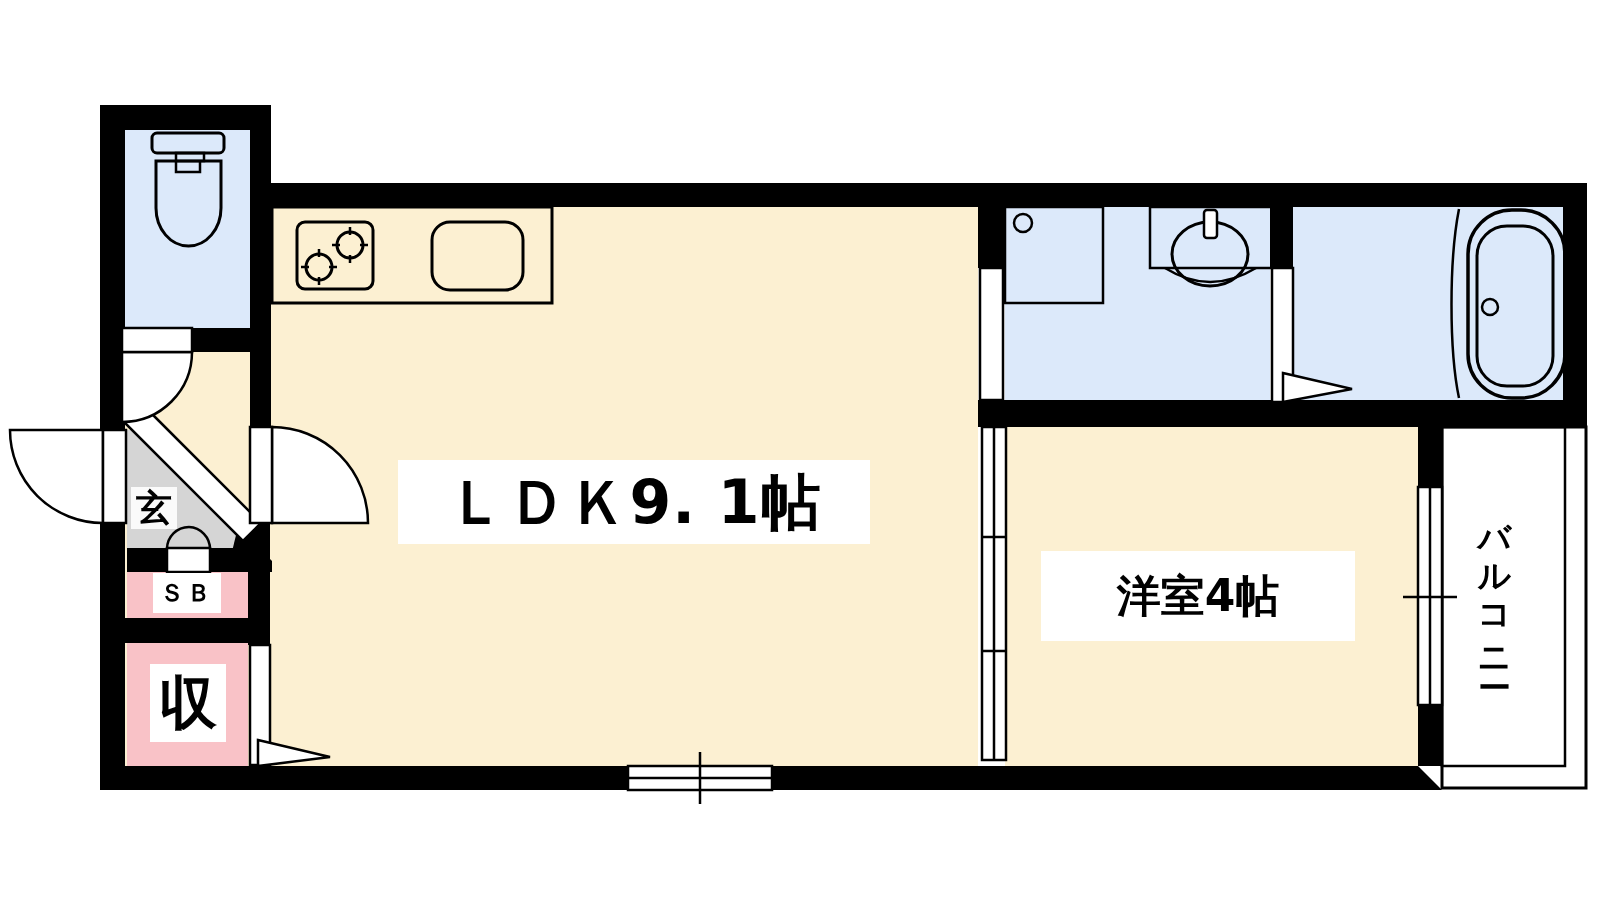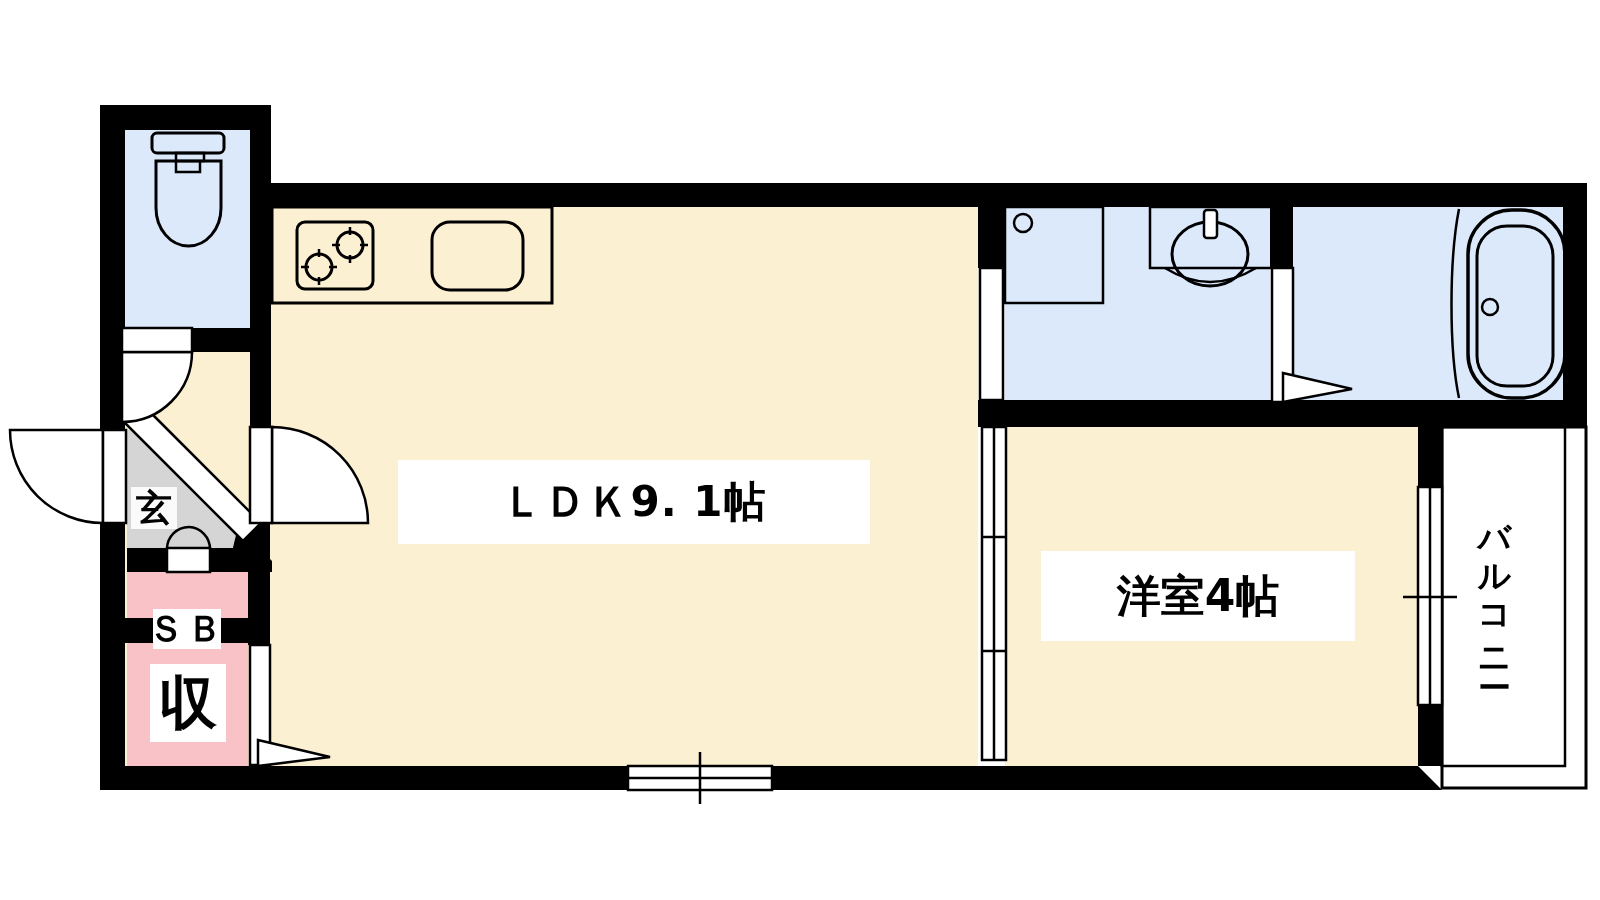--- a/index.html
+++ b/index.html
@@ -16,26 +16,26 @@
   .white{fill:#ffffff;}
   
   .ln{stroke:#000;fill:none;}
   .lnw{stroke:#000;fill:#fff;}
   .w2{stroke-width:2.5;}
   .w3{stroke-width:3;}
   .w4{stroke-width:3.5;}
   
   .lbl{position:absolute;display:flex;align-items:center;justify-content:center;
        background:#fff;color:#000;font-weight:bold;line-height:1;white-space:nowrap;}
-  .lbl-ldk{left:398px;top:460px;width:472px;height:84px;font-size:42px;letter-spacing:1px;}
+  .lbl-ldk{left:398px;top:460px;width:472px;height:84px;font-size:60px;letter-spacing:1px;}
   .lbl-yo{left:1041px;top:551px;width:314px;height:90px;font-size:44px;}
   .lbl-bal{left:1472px;top:477px;width:46px;height:222px;font-size:33px;
            writing-mode:vertical-rl;text-orientation:mixed;letter-spacing:5px;}
   .lbl-gen{left:131px;top:487px;width:46px;height:42px;font-size:36px;background:rgba(255,255,255,.88);}
-  .lbl-sb{left:153px;top:573px;width:68px;height:40px;font-size:36px;letter-spacing:3px;margin-top:36px;}
+  .lbl-sb{left:153px;top:573px;width:68px;height:40px;font-size:24px;letter-spacing:3px;}
   .lbl-shu{left:150px;top:664px;width:76px;height:78px;font-size:58px;}
 </style>
 </head>
 <body>
 
 <div class="stage">
 <svg width="1600" height="900" viewBox="0 0 1600 900">
 
   <g>
     <rect class="f-cream" x="125" y="203" width="853" height="563"></rect>

